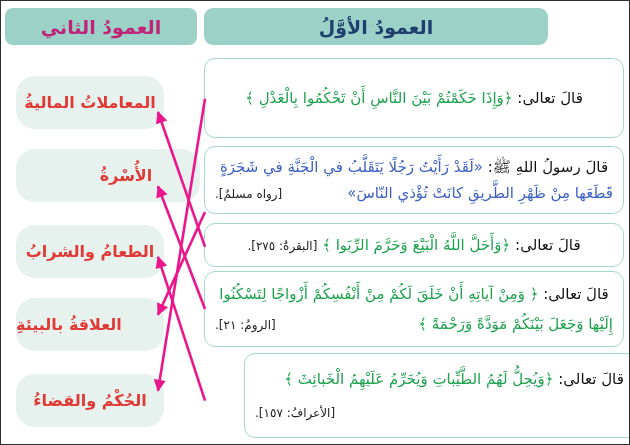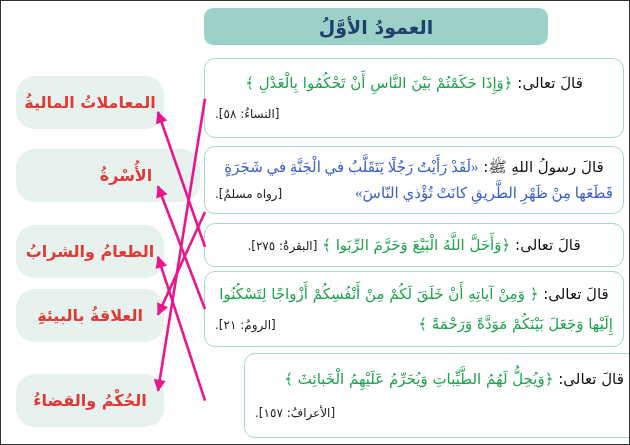--- a/index.html
+++ b/index.html
@@ -20,39 +20,41 @@
   .card{position:absolute;left:203px;width:420px;box-sizing:border-box;
         background:#fff;border:1.6px solid var(--card-border);border-radius:11px;
         display:flex;flex-direction:column;justify-content:space-evenly;
         padding:3px 10px;direction:rtl;}
   .card-line{font-size:15px;line-height:1.35;white-space:nowrap;}
   .card-line.right{text-align:center;}
   .card-line.left{text-align:left;}
   .card-line.split{display:flex;justify-content:space-between;align-items:baseline;}
   .seg-intro{color:var(--intro);}
   .seg-quran{color:var(--quran);}
-  .seg-hadith{color:var(--hadith);font-family:Liberation Serif, serif;}
+  .seg-hadith{color:var(--hadith);}
   .seg-ref{color:var(--ref);font-size:12px;}
   .item{position:absolute;left:15px;width:148px;height:53px;border-radius:19px;
         background:var(--item-bg);display:flex;align-items:center;justify-content:center;}
   .item-label{color:var(--item-text);font-weight:bold;font-size:16px;}
   #arrows{position:absolute;left:0;top:0;width:630px;height:445px;
           pointer-events:none;z-index:5;}
 </style>
 </head>
 <body>
 
 <div class="page">
   <div class="hdr hdr-first">
     <span>العمودُ الأوَّلُ</span>
   </div>
+  <div class="hdr hdr-second">
+    <span>العمودُ الثاني</span>
+  </div>
   <div id="cards">
       <div class="card" style="top: 57px; height: 80px;">
         <div class="card-line right"><span class="seg-intro">قالَ تعالى: </span><span class="seg-quran">﴿وَإِذَا حَكَمْتُمْ بَيْنَ النَّاسِ أَنْ تَحْكُمُوا بِالْعَدْلِ ﴾</span></div>
-        <div class="card-line left"><span class="seg-ref">[النساءُ: ٥٨].</span></div>
       </div>
       <div class="card" style="top: 145px; height: 68px;">
         <div class="card-line right"><span class="seg-intro">قالَ رسولُ اللهِ ﷺ: </span><span class="seg-hadith">«لَقَدْ رَأَيْتُ رَجُلًا يَتَقَلَّبُ في الْجَنَّةِ في شَجَرَةٍ</span></div>
         <div class="card-line split">
           <span class="seg-hadith">قَطَعَها مِنْ ظَهْرِ الطَّريقِ كانَتْ تُؤْذي النّاسَ» </span>
           <span class="seg-ref">[رواه مسلمٌ].</span>
         </div>
       </div>
       <div class="card" style="top: 222px; height: 44px;">
         <div class="card-line right"><span class="seg-intro">قالَ تعالى: </span><span class="seg-quran">﴿وَأَحَلَّ اللَّهُ الْبَيْعَ وَحَرَّمَ الرِّبَوا ﴾ </span><span class="seg-ref">[البقرةُ: ٢٧٥].</span></div>
@@ -72,21 +74,21 @@
   <div id="items">
       <div class="item" style="top: 75px;">
         <span class="item-label">المعاملاتُ الماليةُ</span>
       </div>
       <div class="item" style="top: 148px; padding-left: 36px;">
         <span class="item-label">الأُسْرةُ</span>
       </div>
       <div class="item" style="top: 224px;">
         <span class="item-label">الطعامُ والشرابُ</span>
       </div>
-      <div class="item" style="top: 288px;">
+      <div class="item" style="top: 297px; justify-content: flex-end;">
         <span class="item-label">العلاقةُ بالبيئةِ</span>
       </div>
       <div class="item" style="top: 373px;">
         <span class="item-label">الحُكْمُ والقضاءُ</span>
       </div>
     </div>
   <svg id="arrows" viewBox="0 0 630 445" xmlns="http://www.w3.org/2000/svg">
       <defs>
         <marker id="ah" markerUnits="userSpaceOnUse" markerWidth="14" markerHeight="14" refX="12" refY="7" orient="auto">
           <path d="M1,1 L13,7 L1,13 Z" fill="#ec168c"></path>

